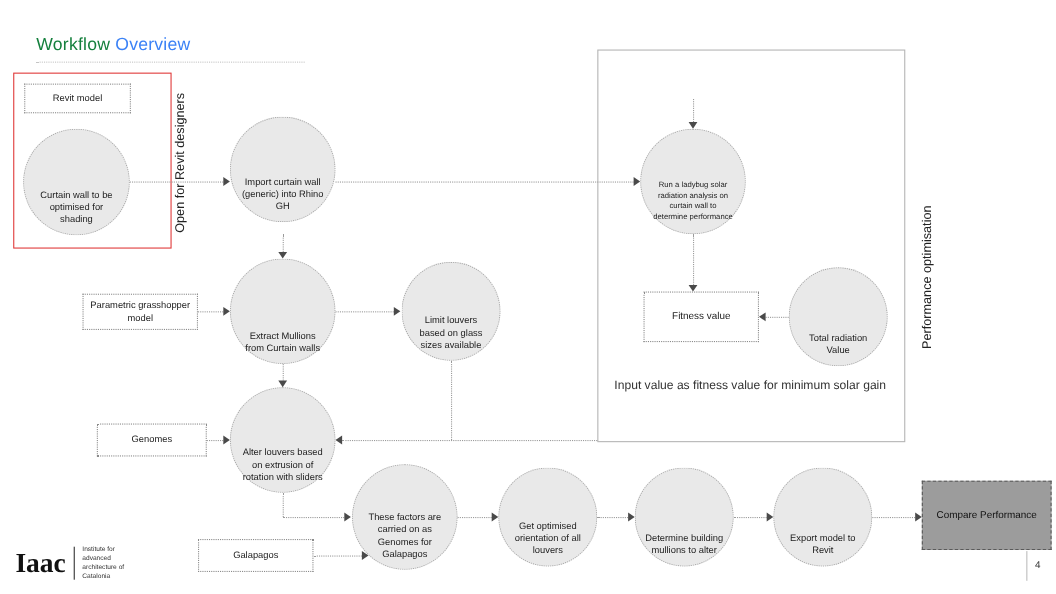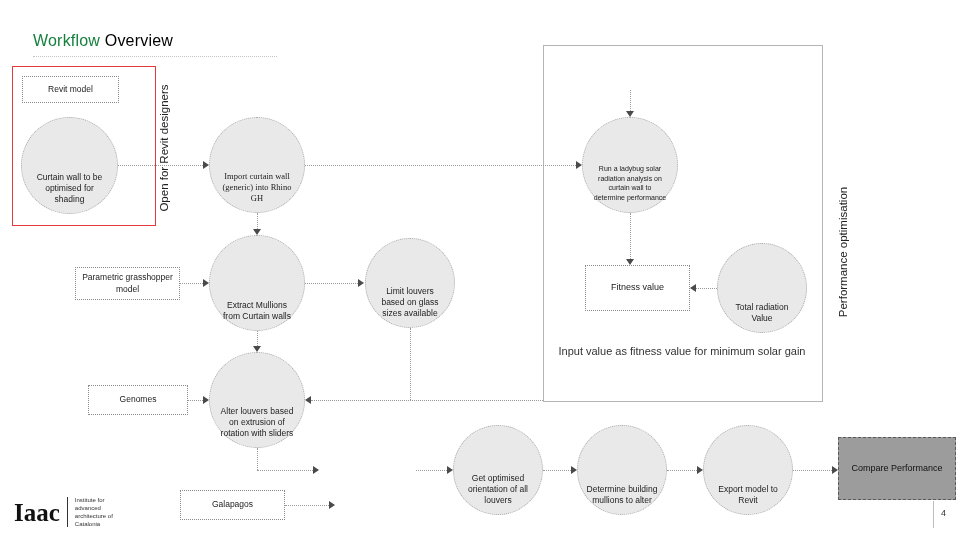--- a/index.html
+++ b/index.html
@@ -1,20 +1,20 @@
 <!DOCTYPE html>
 <html style="--highlight-red: #e03a3a; --node-fill: #e9e9e9; --compare-fill: #9c9c9c;"><head>
 <meta charset="utf-8">
 <style>
   html,body{margin:0;padding:0;background:#fff;}
   .slide{position:relative;width:960px;height:540px;background:#fff;overflow:hidden;
          font-family:"Liberation Sans",sans-serif;color:#222;}
   .title{position:absolute;left:33px;top:32px;font-size:16px;letter-spacing:.2px;}
   .title .muted{color:#15803d;}
-  .title .emph{color:#000000;}
+  .title .emph{color:#3b82f6;}
   .title-underline{position:absolute;left:33px;top:56px;width:244px;border-top:1px dotted #c4c4c4;}
   .circle{position:absolute;border-radius:50%;background:var(--node-fill,#e9e9e9);
           border:1px dotted #ababab;display:flex;align-items:flex-end;justify-content:center;
           text-align:center;font-size:8.5px;line-height:1.3;color:#222;box-sizing:border-box;padding:8px;}
   .circle.small{font-size:7px;line-height:1.35;padding:10px;}
   .dbox{position:absolute;border:1px dotted #8a8a8a;background:#fff;display:flex;align-items:center;
         justify-content:center;text-align:center;font-size:8.5px;line-height:1.3;box-sizing:border-box;padding:3px;}
   .group-rect{position:absolute;border:1px solid #b5b5b5;background:transparent;}
   .red-rect{position:absolute;border:1.5px solid var(--highlight-red,#e03a3a);background:transparent;}
   .hl{position:absolute;border-top:1px dotted #9a9a9a;height:0;}
@@ -65,31 +65,34 @@
   <div class="dbox" style="left:180px;top:490px;width:105px;height:30px;">
     <span>Galapagos</span>
   </div>
   <div class="dbox" style="left:585px;top:265px;width:105px;height:46px;font-size:9px;">
     <span>Fitness value</span>
   </div>
 
   <div class="circle" style="left:21px;top:117px;width:97px;height:97px;">
     <span>Curtain wall to be optimised for shading</span>
   </div>
-  <div class="circle" style="left:209px;top:117px;width:96px;height:96px;font-family:Liberation Serif, serif;">
+  <div class="circle" style="left:209px;top:106px;width:96px;height:96px;">
     <span>Import curtain wall (generic) into Rhino GH</span>
   </div>
   <div class="circle" style="left:209px;top:235px;width:96px;height:96px;">
     <span>Extract Mullions from Curtain walls</span>
   </div>
   <div class="circle" style="left:365px;top:238px;width:90px;height:90px;">
     <span>Limit louvers based on glass sizes available</span>
   </div>
   <div class="circle" style="left:209px;top:352px;width:96px;height:96px;">
     <span>Alter louvers based on extrusion of rotation with sliders</span>
+  </div>
+  <div class="circle" style="left:320px;top:422px;width:96px;height:96px;">
+    <span>These factors are carried on as Genomes for Galapagos</span>
   </div>
   <div class="circle" style="left:453px;top:425px;width:90px;height:90px;">
     <span>Get optimised orientation of all louvers</span>
   </div>
   <div class="circle" style="left:577px;top:425px;width:90px;height:90px;">
     <span>Determine building mullions to alter</span>
   </div>
   <div class="circle" style="left:703px;top:425px;width:90px;height:90px;">
     <span>Export model to Revit</span>
   </div>

